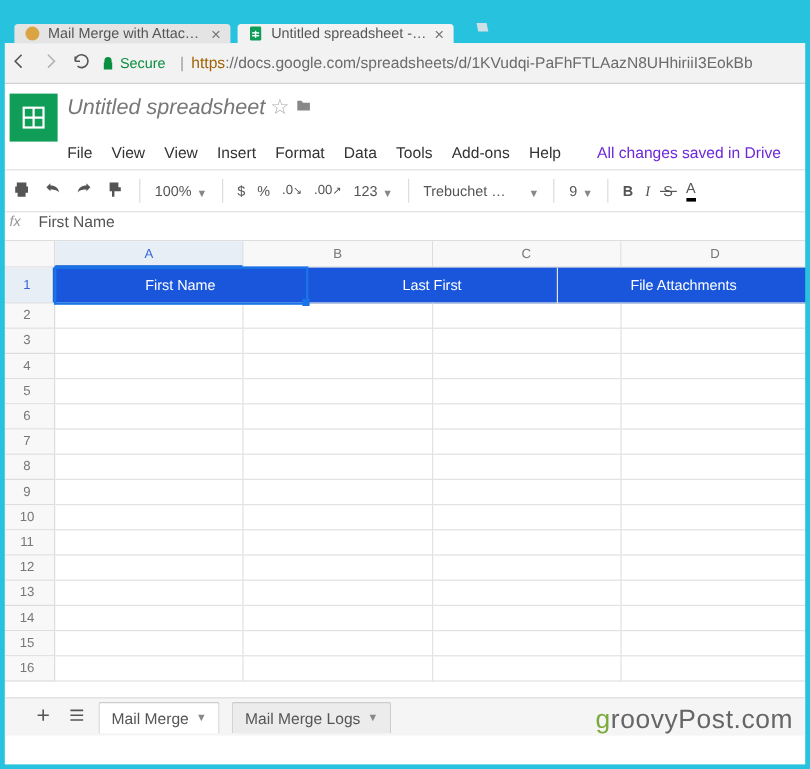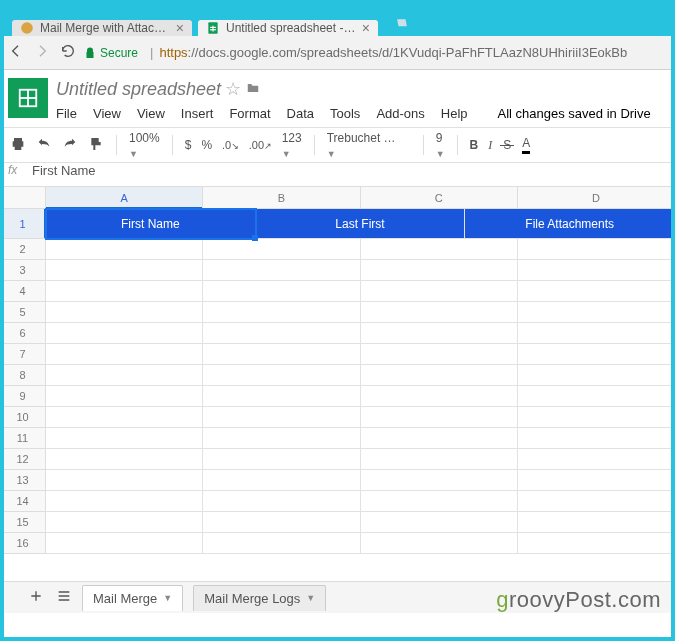--- a/index.html
+++ b/index.html
@@ -30,28 +30,28 @@
   .url-box { flex:1; display:flex; align-items:center; font-size:13px; color:#333; overflow:hidden; white-space:nowrap; }
   .url-gray { color:#6b6b6b; }
   .url-sep { color:#999; margin:0 6px; }
   
   .gs-title-row { display:flex; align-items:flex-start; padding:8px 8px 0 8px; }
   .gs-logo { width:40px; height:40px; background:#0f9d58; display:flex; align-items:center; justify-content:center; margin-right:8px; flex-shrink:0; }
   .gs-logo svg { width:22px; height:22px; fill:#fff; }
   .gs-title-group { flex:1; }
   .doc-title { font-size:18px; color:#777; font-style:italic; display:inline-flex; align-items:center; gap:4px; }
   .doc-title .star, .doc-title .folder { color:#aaa; font-style:normal; }
-  .menubar { display:flex; gap:16px; font-size:13px; color:#333; margin-top:6px; align-items:flex-end; }
-  .menubar .saved { color:#000000; margin-left:14px; }
+  .menubar { display:flex; gap:16px; font-size:13px; color:#333; margin-top:20px; align-items:flex-end; }
+  .menubar .saved { color:#6d28d9; margin-left:14px; }
   
   .toolbar { height:36px; border-top:1px solid #e0e0e0; border-bottom:1px solid #e0e0e0; margin-top:6px; display:flex; align-items:center; padding:0 10px; gap:10px; font-size:12px; color:#555; }
   .toolbar .sep { width:1px; height:20px; background:#ddd; margin:0 2px; }
   .toolbar svg { width:16px; height:16px; fill:#555; }
   .tb-group { display:flex; align-items:center; gap:10px; }
-  .tb-drop { display:flex; align-items:flex-start; gap:4px;flex-direction:column; }
+  .tb-drop { display:flex; align-items:flex-end; gap:4px; }
   .tb-drop .caret { font-size:9px; color:#888; }
   .font-family { width:84px; overflow:hidden; text-overflow:ellipsis; white-space:nowrap; }
   
   .formula-bar { height:24px; border-bottom:1px solid #ddd; display:flex; align-items:flex-start; padding:0 8px; font-size:13px; color:#555; }
   .fx { font-style:italic; color:#999; width:24px; font-size:12px;}
   
   .grid-wrapper { display:flex; flex-direction:column; }
   .col-headers { display:flex; height:22px; }
   .corner { width:46px; background:#f8f8f8; border-right:1px solid #ddd; border-bottom:1px solid #ddd; }
   .col-head { flex:1; min-width:156px; background:#f8f8f8; border-right:1px solid #ddd; border-bottom:1px solid #ddd; display:flex; align-items:center; justify-content:center; font-size:11px; color:#777; position:relative; }

